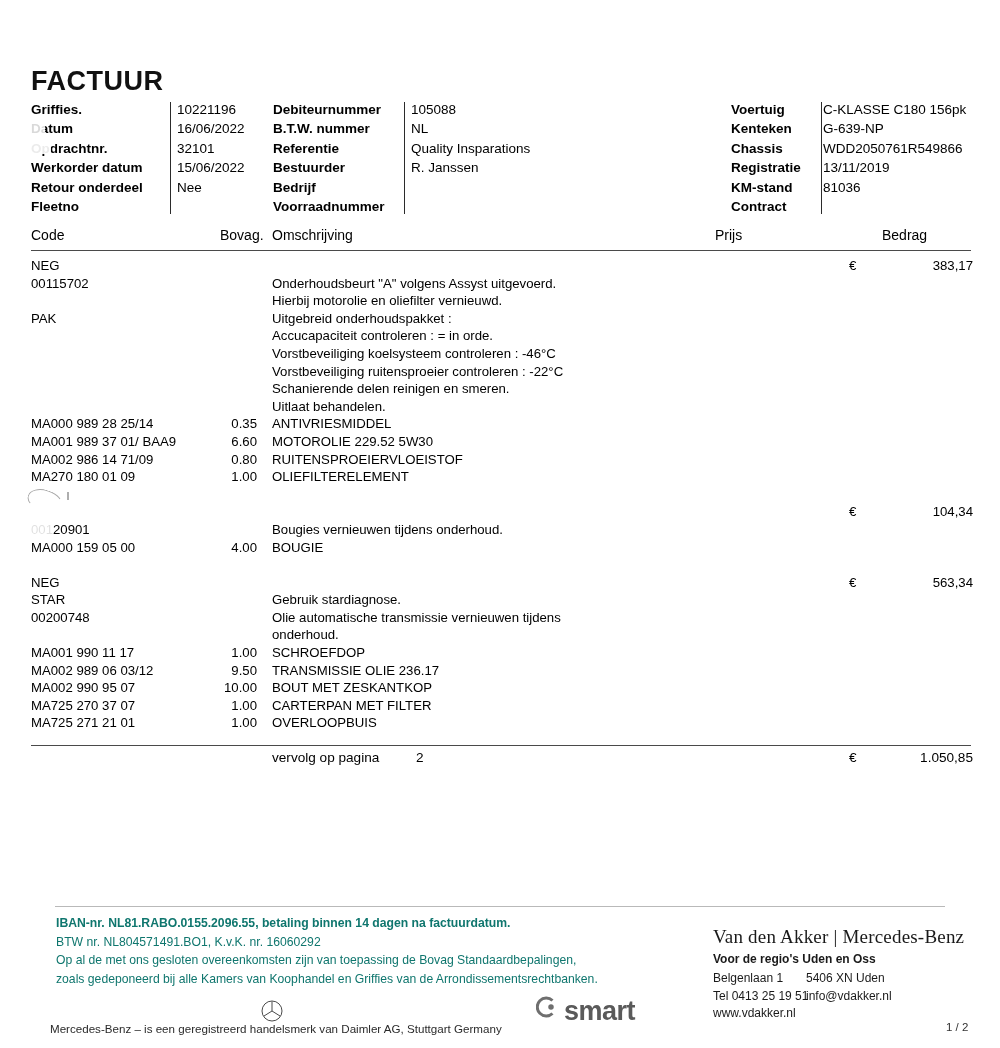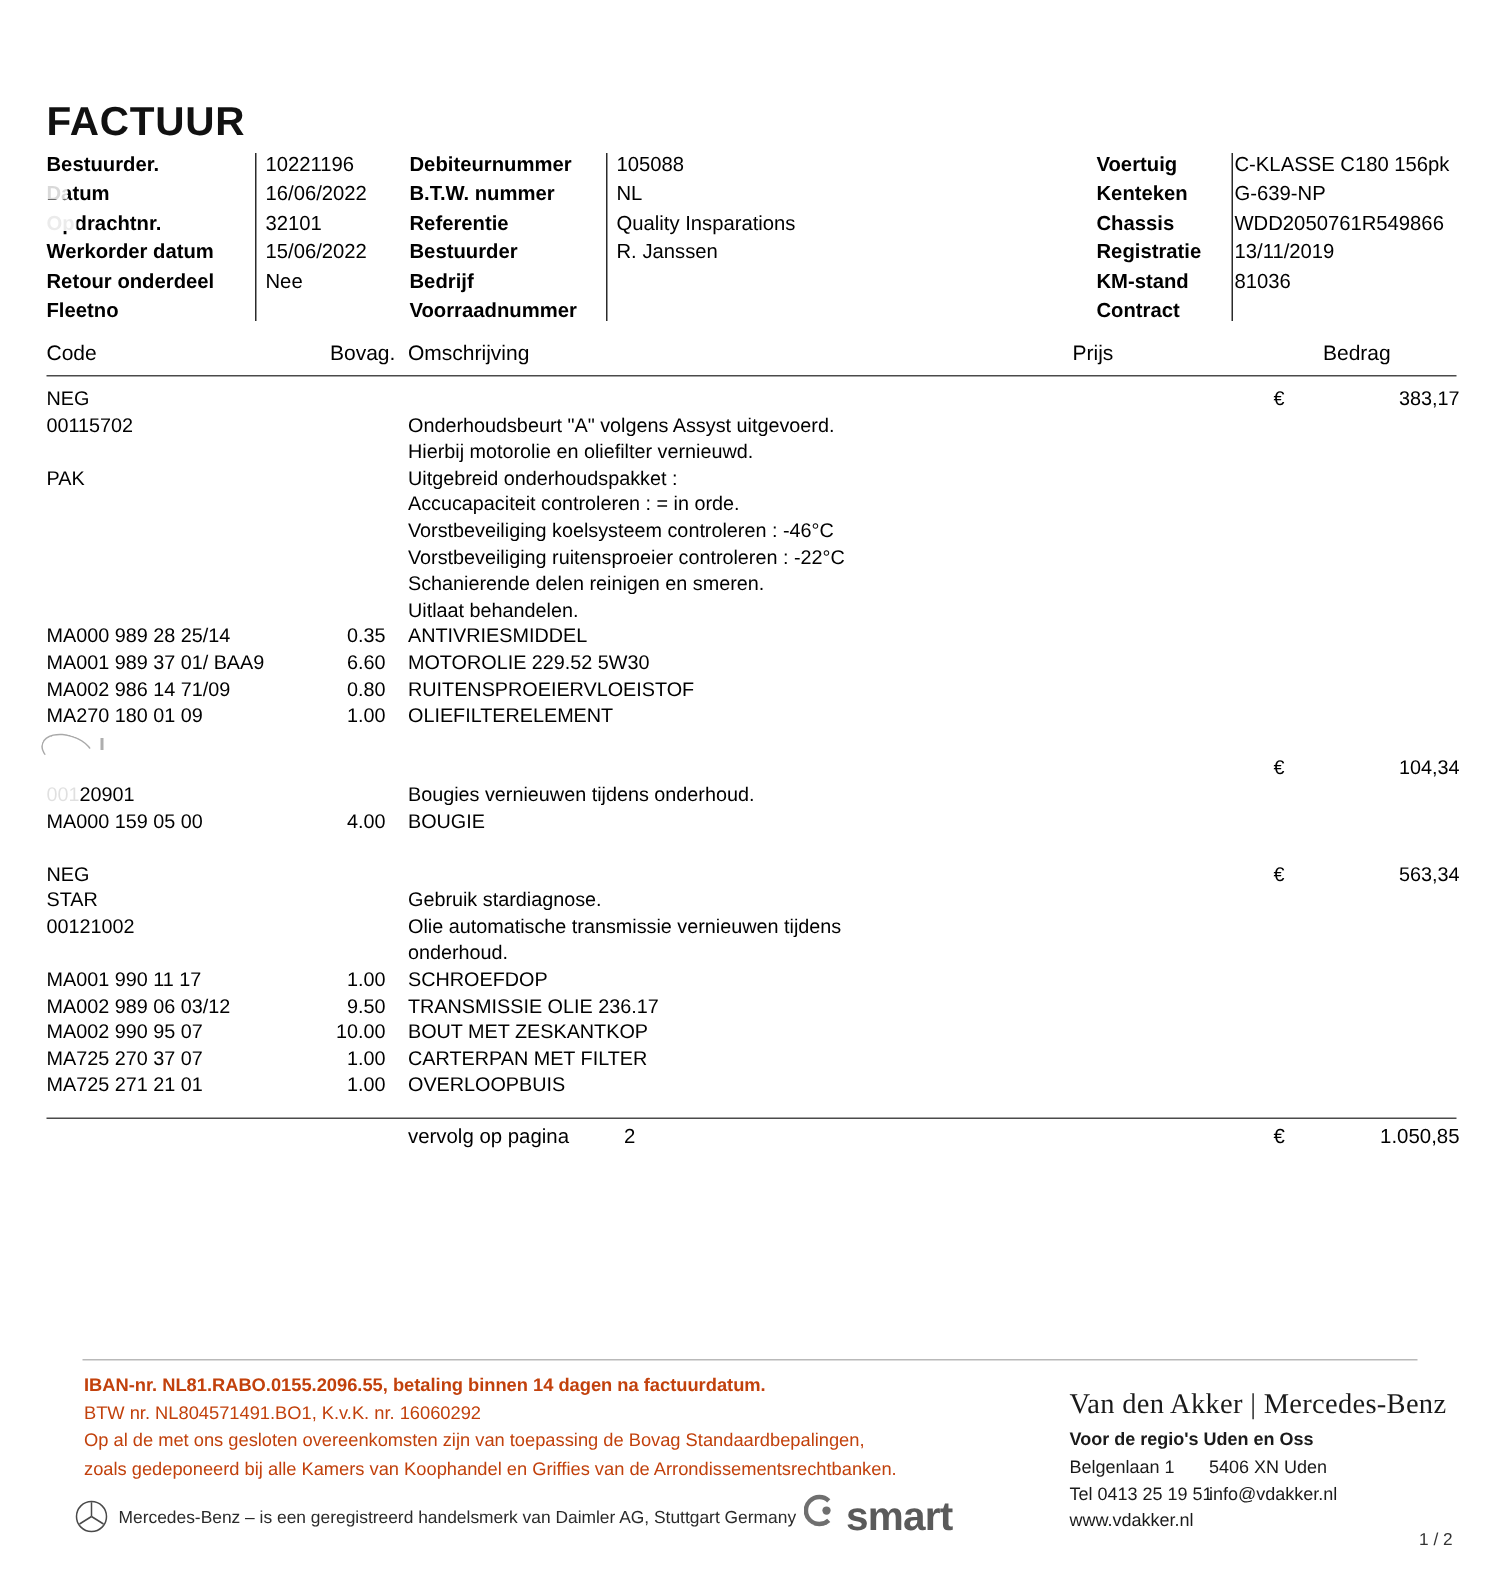--- a/index.html
+++ b/index.html
@@ -181,21 +181,21 @@
     height: 1px;
     background: #b9b9b9;
   }
   .legal {
     position: absolute;
     left: 56px;
     top: 914px;
     width: 600px;
     font-size: 12.2px;
     line-height: 18.6px;
-    color: #c2410c;
+    color: #0f766e;
   }
   .legal .strong { font-weight: bold; }
 
   .dealer {
     position: absolute;
     left: 713px;
     top: 928px;
     width: 280px;
     font-size: 12px;
     line-height: 17.5px;
@@ -215,20 +215,21 @@
   .dg-b { position: absolute; left: 93px; }
 
   .tm {
     position: absolute;
     left: 50px;
     top: 1000px;
     display: flex;
     align-items: center;
     font-size: 11.6px;
     color: #2a2a2a;
+    flex-direction: column;
   }
   .mb-star { margin-right: 7px; display: block; }
   .smart-logo {
     position: absolute;
     left: 536px;
     top: 996px;
     display: flex;
   }
   .smart-word {
     font-size: 27px;
@@ -252,21 +253,21 @@
 
   <div class="doc-title">FACTUUR</div>
 
   <div class="hdr">
 
     <div class="vline" style="left:139px; top:2px; height:112px;"></div>
     <div class="vline" style="left:373px; top:2px; height:112px;"></div>
     <div class="vline" style="left:790px; top:2px; height:112px;"></div>
 
     <div class="hdr-col c1">
-      <div class="hdr-lbl">Bestuurder.</div>
+      <div class="hdr-lbl">Griffies.</div>
       <div class="hdr-lbl faded-head2">Datum</div>
       <div class="hdr-lbl faded-head">Opdrachtnr.</div>
       <div class="hdr-lbl">Werkorder datum</div>
       <div class="hdr-lbl">Retour onderdeel</div>
       <div class="hdr-lbl">Fleetno</div>
     </div>
 
     <div class="hdr-col c2">
       <div class="hdr-val">10221196</div>
       <div class="hdr-val">16/06/2022</div>
@@ -461,21 +462,21 @@
         <div class="cell c-amt">563,34</div>
       </div>
       <div class="row">
         <div class="cell c-code">STAR</div>
         <div class="cell c-qty"></div>
         <div class="cell c-desc">Gebruik stardiagnose.</div>
         <div class="cell c-cur"></div>
         <div class="cell c-amt"></div>
       </div>
       <div class="row">
-        <div class="cell c-code">00121002</div>
+        <div class="cell c-code">00200748</div>
         <div class="cell c-qty"></div>
         <div class="cell c-desc">Olie automatische transmissie vernieuwen tijdens</div>
         <div class="cell c-cur"></div>
         <div class="cell c-amt"></div>
       </div>
       <div class="row">
         <div class="cell c-code"></div>
         <div class="cell c-qty"></div>
         <div class="cell c-desc">onderhoud.</div>
         <div class="cell c-cur"></div>

